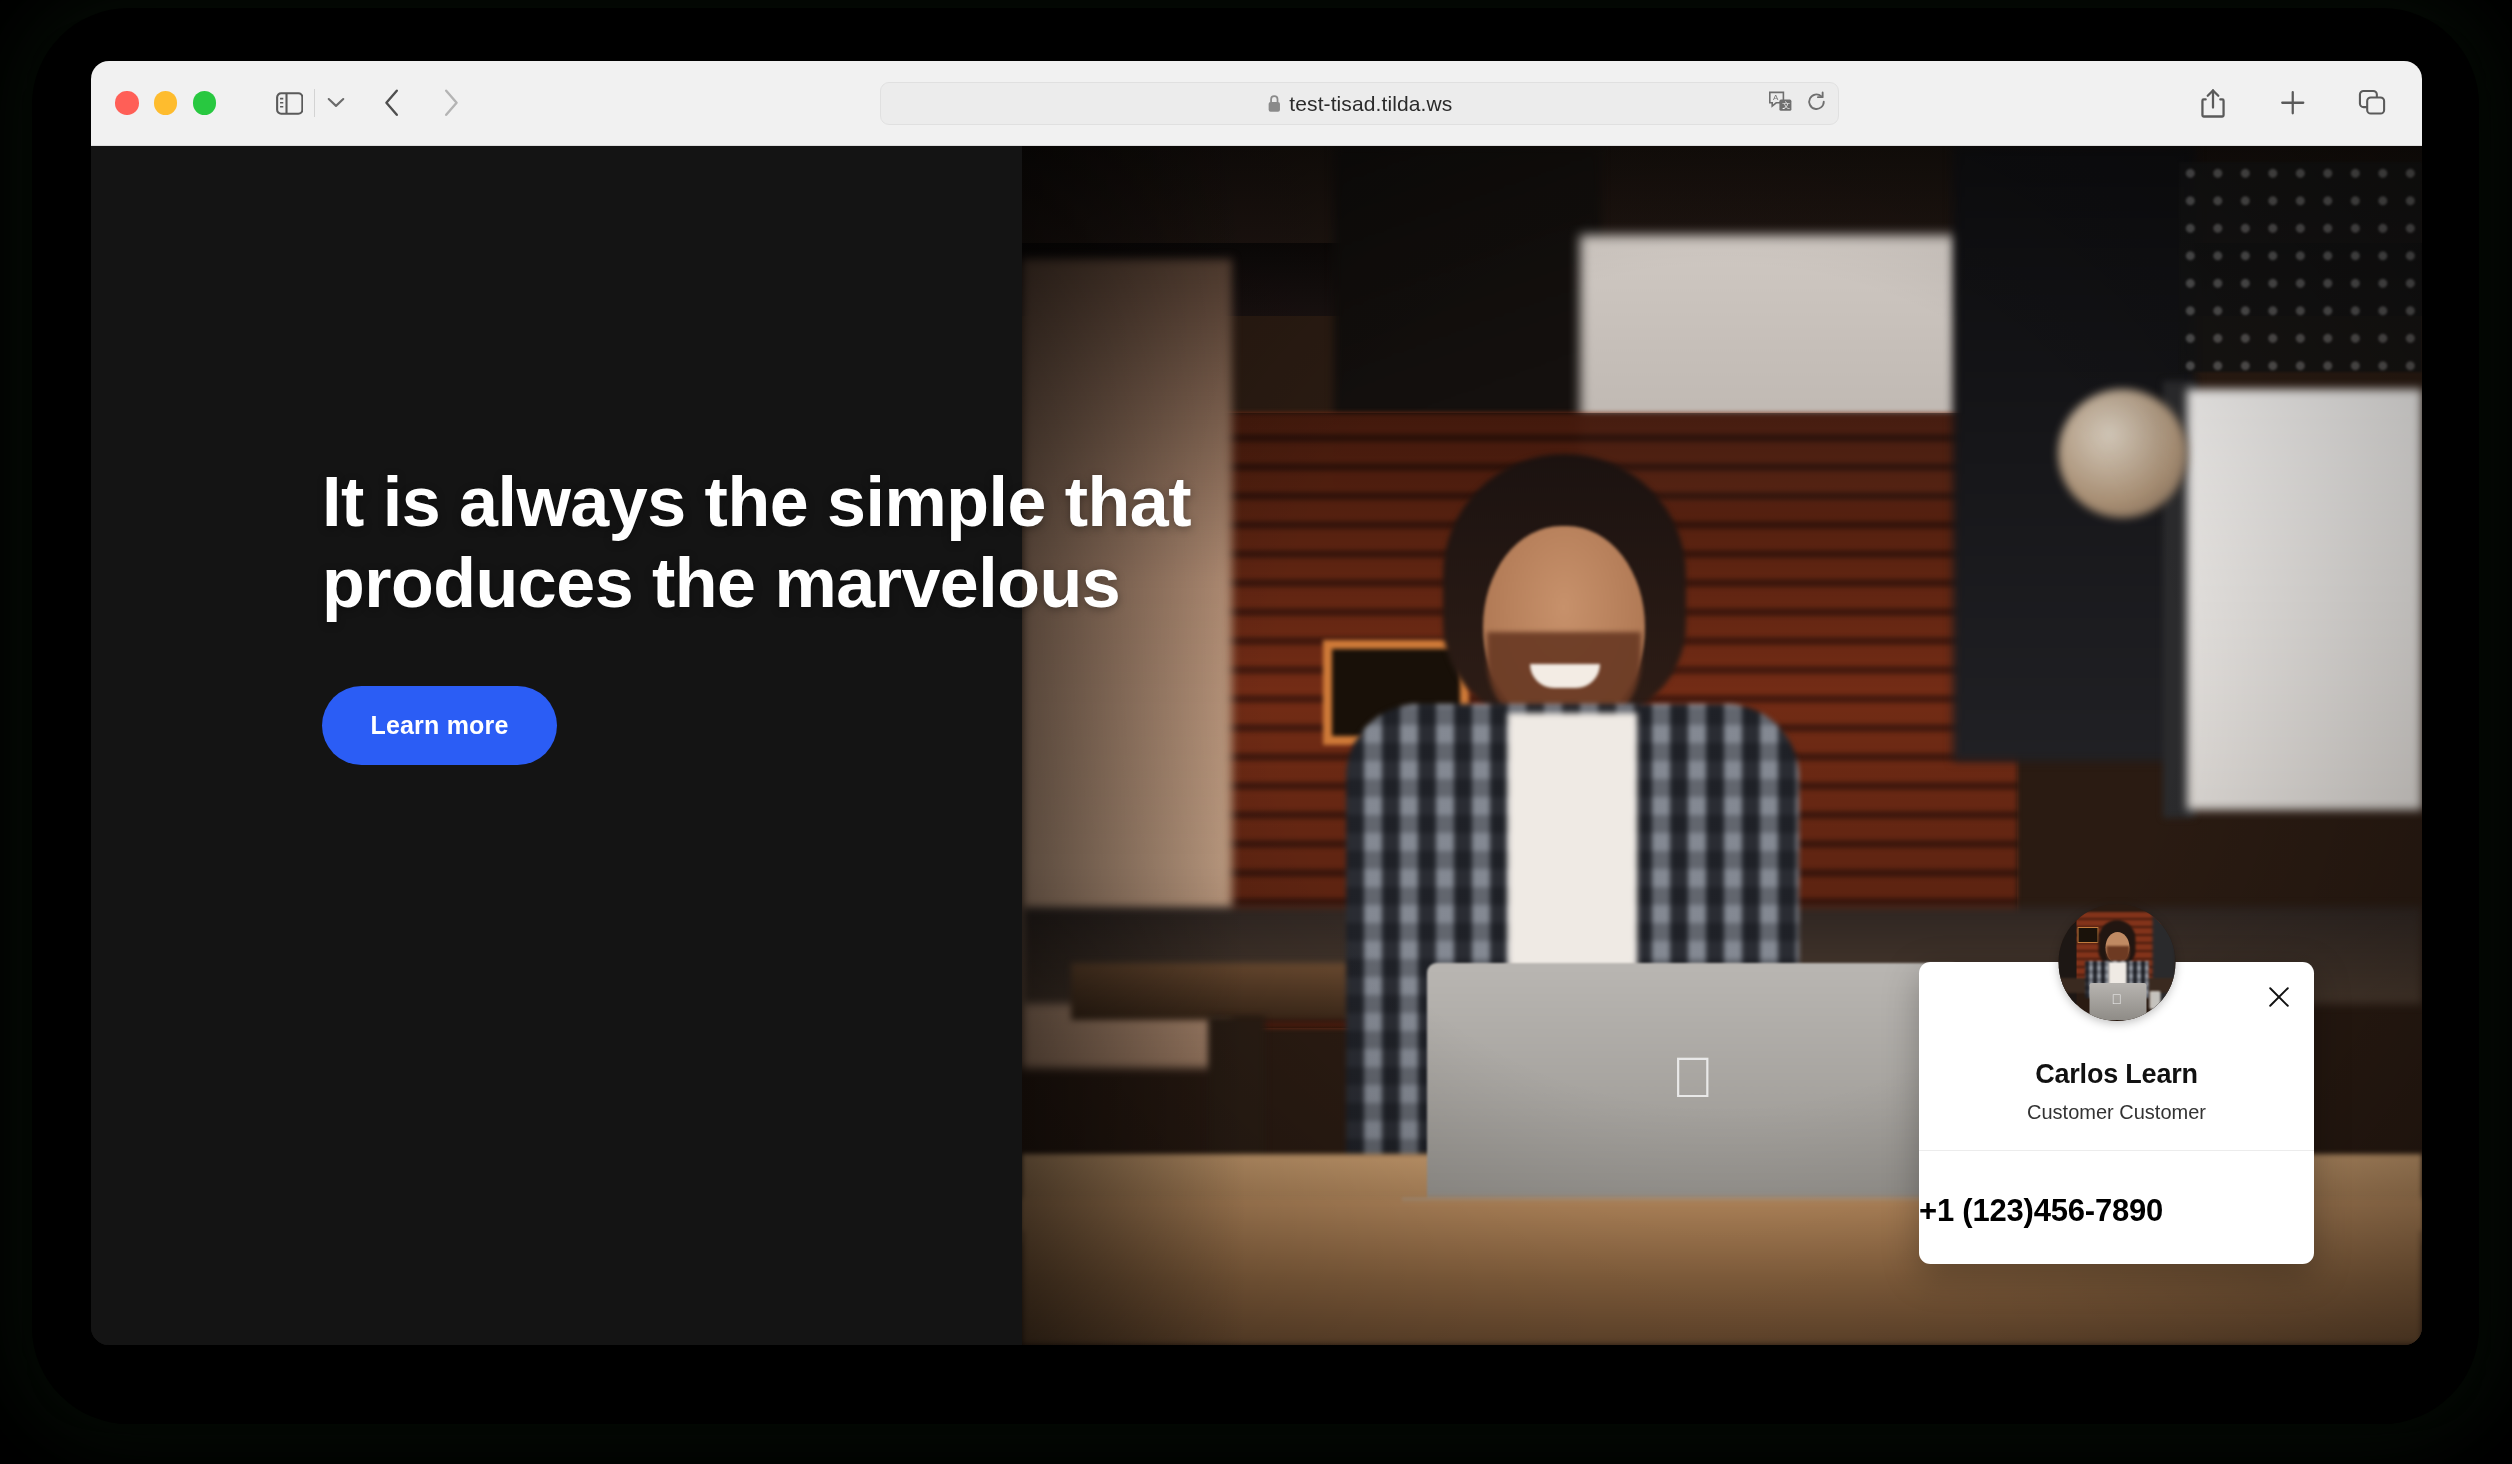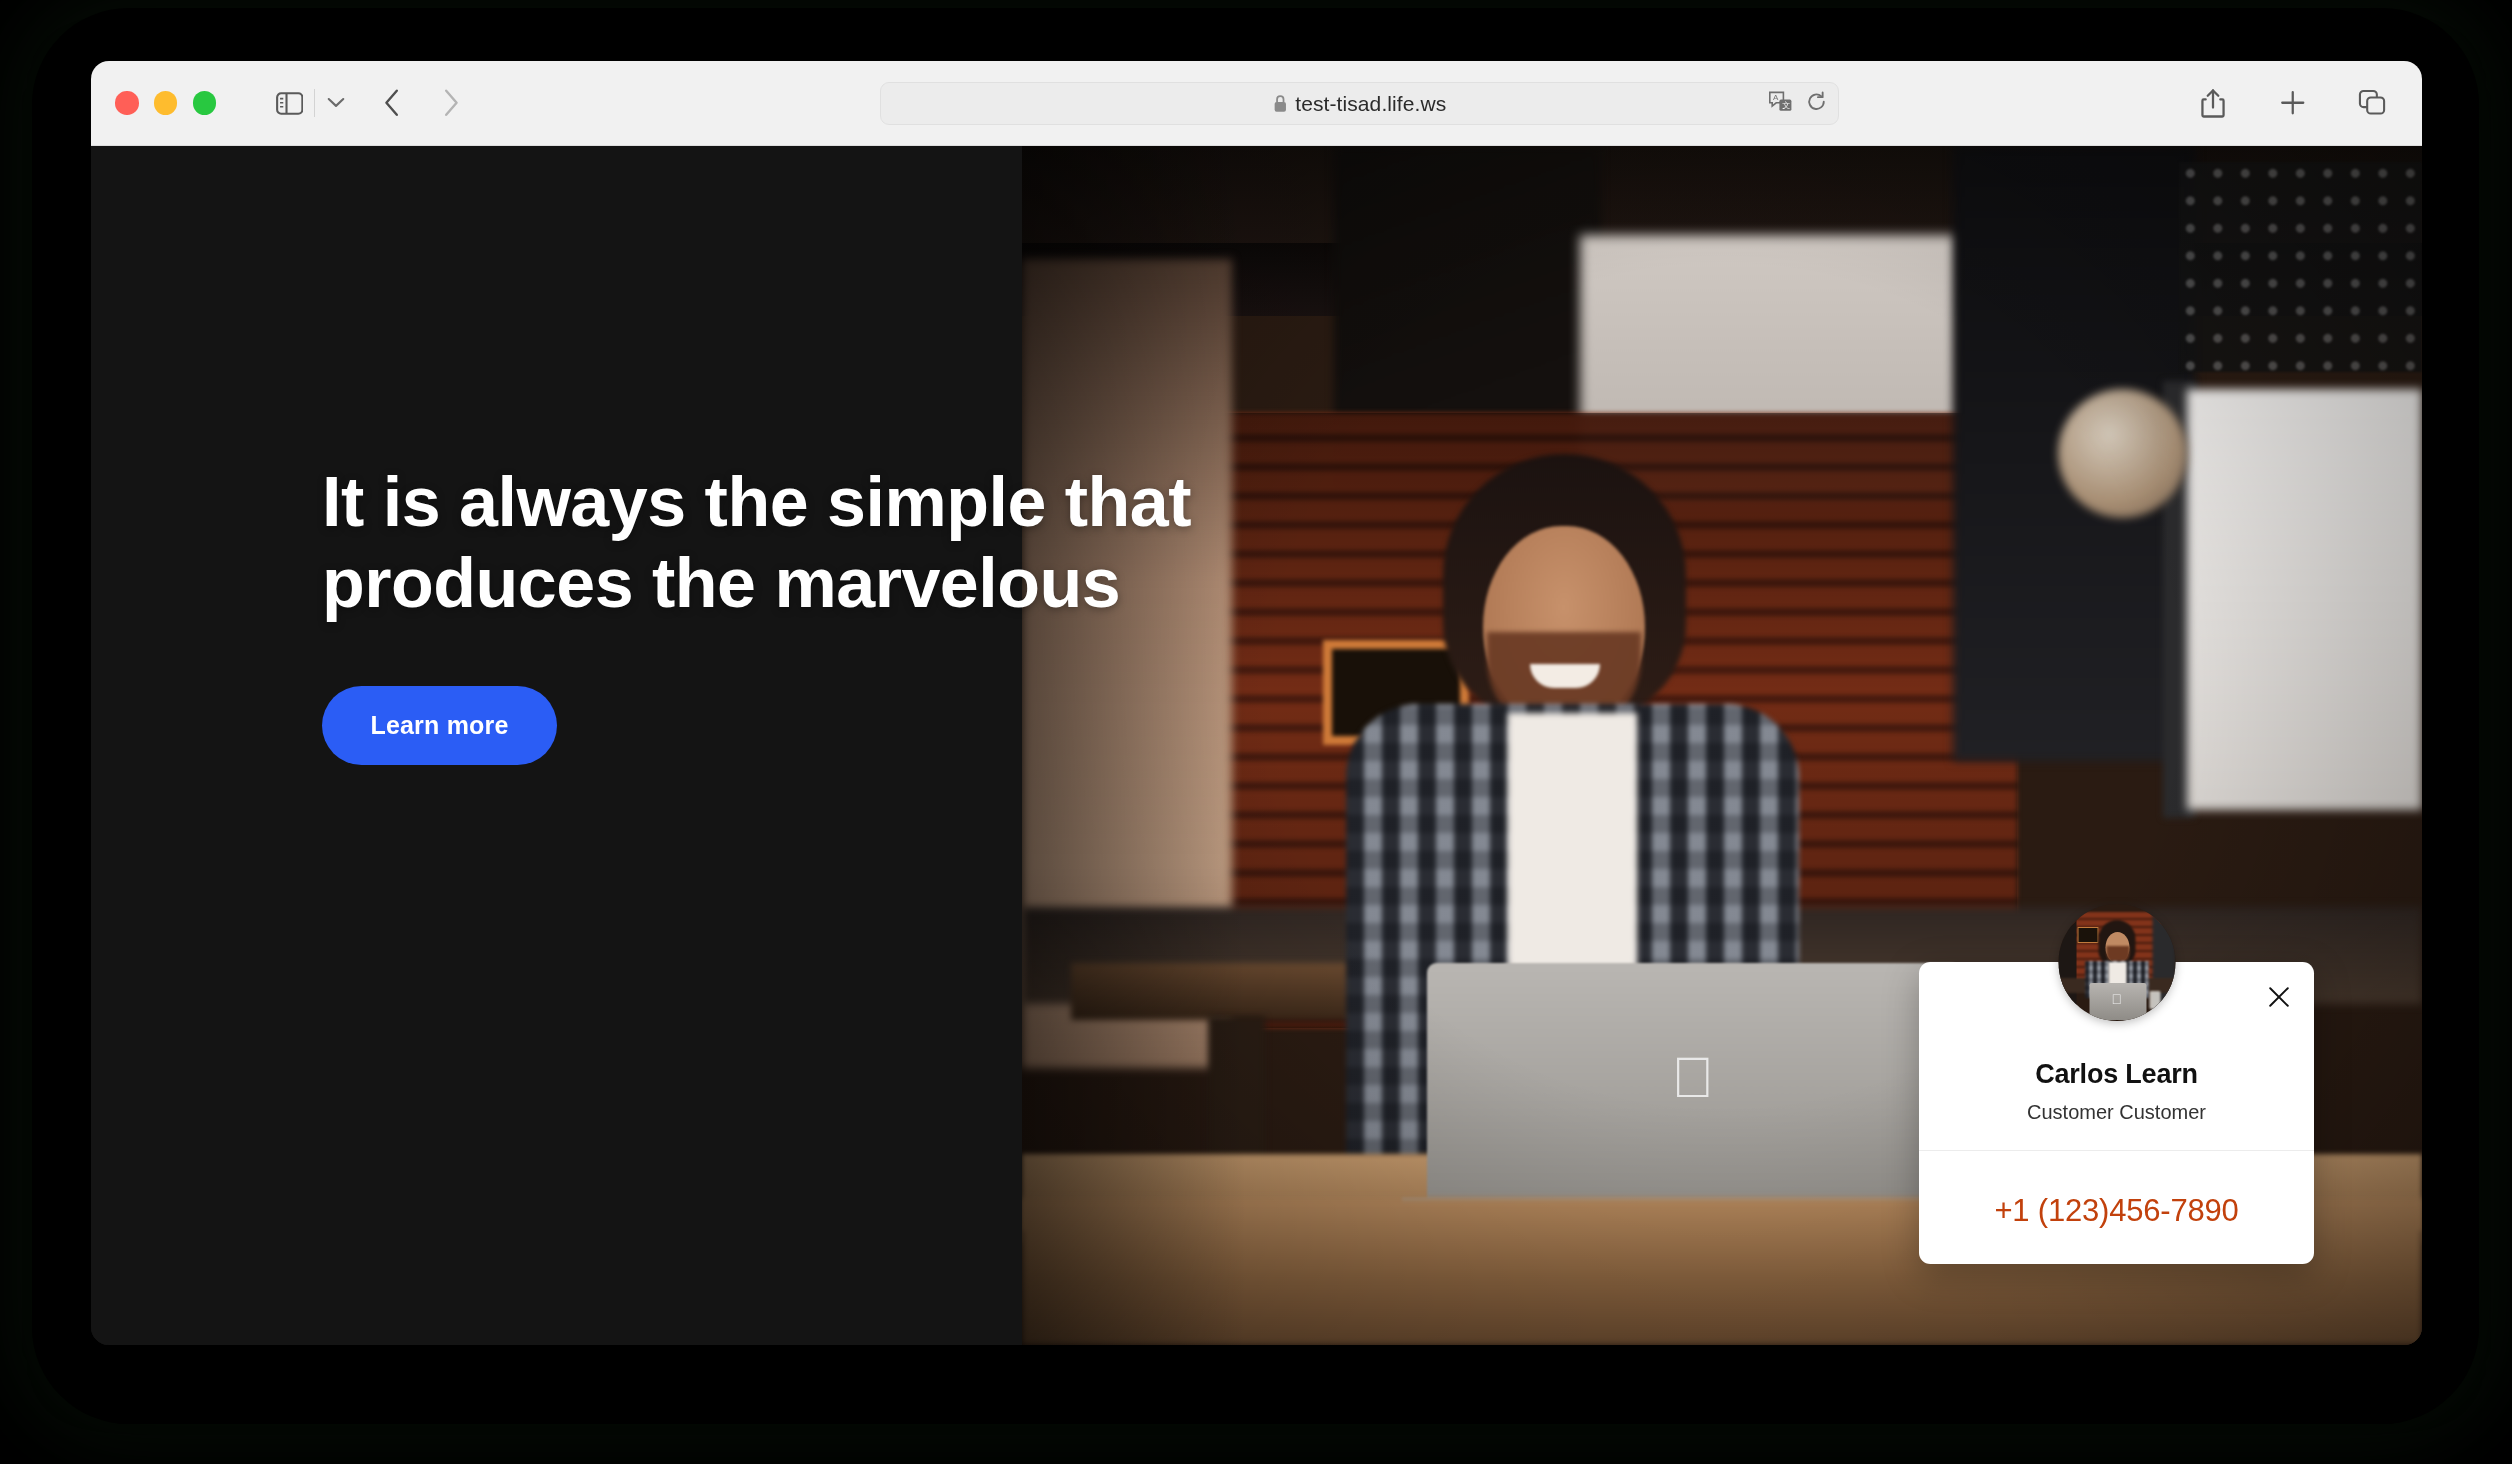--- a/index.html
+++ b/index.html
@@ -471,24 +471,23 @@
     position: absolute;
     left: 0; right: 0;
     top: 188px;
     height: 0.8px;
     background: #ececec;
   }
   #contact-phone {
     position: absolute;
     left: 0; right: 0;
     top: 231px;
-    text-align: center;
     font-size: 31px;
-    font-weight: 400;
-    color: #c2410c;
+    font-weight: 700;
+    color: #000000;
     letter-spacing: -0.2px;
   }
 </style>
 </head>
 <body>
 
 <div id="desktop">
   <div id="backdrop-glow"></div>
 
   <div id="browser-window">
@@ -530,21 +529,21 @@
       </div>
 
       <div id="address-bar">
         <div id="url-cluster">
           <span>
             <svg id="lock-icon" width="14.6" height="19.4" viewBox="0 0 18 24" fill="none">
               <rect x="2" y="10" width="14" height="12" rx="2.4" fill="#8a8a8a"></rect>
               <path d="M5 10V6.6A4 4 0 0 1 13 6.6V10" stroke="#8a8a8a" stroke-width="2.2" fill="none"></path>
             </svg>
           </span>
-          <span id="url-text">test-tisad.life.ws</span>
+          <span id="url-text">test-tisad.tilda.ws</span>
         </div>
         <div id="addr-actions">
           <span>
             <svg width="26" height="24" viewBox="0 0 32 30" fill="none">
               <path d="M2 3h17v13H10l-5 4v-4H2z" stroke="#6f6f6f" stroke-width="2" fill="none"></path>
               <text x="6" y="13" font-size="10" fill="#6f6f6f" font-family="Liberation Sans, sans-serif">A</text>
               <rect x="14" y="12" width="15" height="14" rx="2" fill="#6f6f6f"></rect>
               <text x="17.5" y="23" font-size="10" fill="#ffffff" font-family="Liberation Sans, sans-serif">文</text>
             </svg>
           </span>

